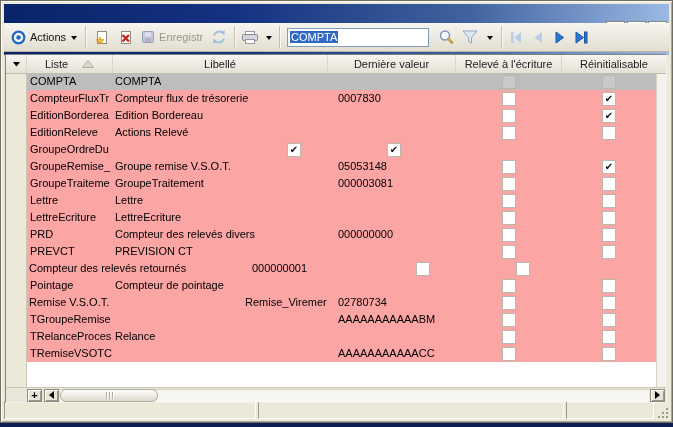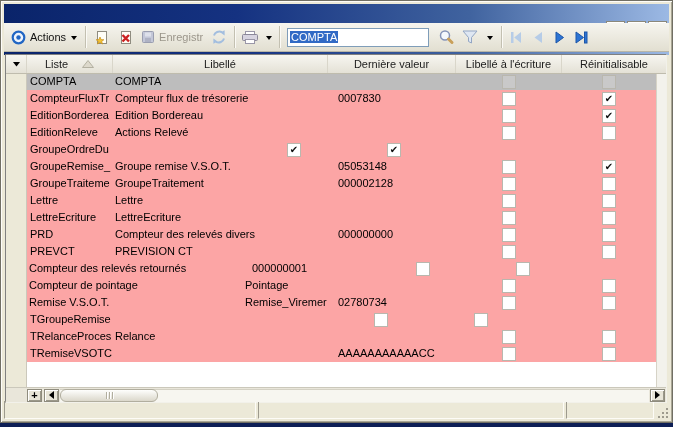--- a/index.html
+++ b/index.html
@@ -253,21 +253,21 @@
             </svg>
         </span>
       </div>
       <div class="hcell hc-lib">
         <span>Libellé</span>
       </div>
       <div class="hcell hc-val">
         <span>Dernière valeur</span>
       </div>
       <div class="hcell hc-allo">
-        <span>Libellé à l'écriture</span>
+        <span>Relevé à l'écriture</span>
       </div>
       <div class="hcell hc-rein">
         <span>Réinitialisable</span>
       </div>
     </div>
 
     <div class="ggutter"></div>
     <div class="vstrip"></div>
     <div class="gbody">
         <div class="grow selected">
@@ -331,21 +331,21 @@
           <div class="cell c-allo cbcell">
             <span class="cb"></span>
           </div>
           <div class="cell c-rein cbcell">
             <span class="cb">✔</span>
           </div>
         </div>
         <div class="grow">
           <div class="cell c-code">GroupeTraiteme</div>
           <div class="cell c-lib">GroupeTraitement</div>
-          <div class="cell c-val">000002128</div>
+          <div class="cell c-val">000003081</div>
           <div class="cell c-allo cbcell">
             <span class="cb"></span>
           </div>
           <div class="cell c-rein cbcell">
             <span class="cb"></span>
           </div>
         </div>
         <div class="grow">
           <div class="cell c-code">Lettre</div>
           <div class="cell c-lib">Lettre</div>
@@ -394,22 +394,22 @@
           <div class="cell c-lib">Compteur des relevés retournés</div>
           <div class="cell c-val">000000001</div>
           <div class="cell c-allo cbcell">
             <span class="cb"></span>
           </div>
           <div class="cell c-rein cbcell">
             <span class="cb"></span>
           </div>
         </div>
         <div class="grow">
+          <div class="cell c-code">Pointage</div>
           <div class="cell c-lib">Compteur de pointage</div>
-          <div class="cell c-code">Pointage</div>
           <div class="cell c-val"></div>
           <div class="cell c-allo cbcell">
             <span class="cb"></span>
           </div>
           <div class="cell c-rein cbcell">
             <span class="cb"></span>
           </div>
         </div>
         <div class="grow">
           <div class="cell c-lib">Remise V.S.O.T.</div>
@@ -418,20 +418,21 @@
           <div class="cell c-allo cbcell">
             <span class="cb"></span>
           </div>
           <div class="cell c-rein cbcell">
             <span class="cb"></span>
           </div>
         </div>
         <div class="grow">
           <div class="cell c-code">TGroupeRemise</div>
           <div class="cell c-lib"></div>
+          <div class="cell c-val">AAAAAAAAAAABM</div>
           <div class="cell c-allo cbcell">
             <span class="cb"></span>
           </div>
           <div class="cell c-rein cbcell">
             <span class="cb"></span>
           </div>
         </div>
         <div class="grow">
           <div class="cell c-code">TRelanceProces</div>
           <div class="cell c-lib">Relance</div>

